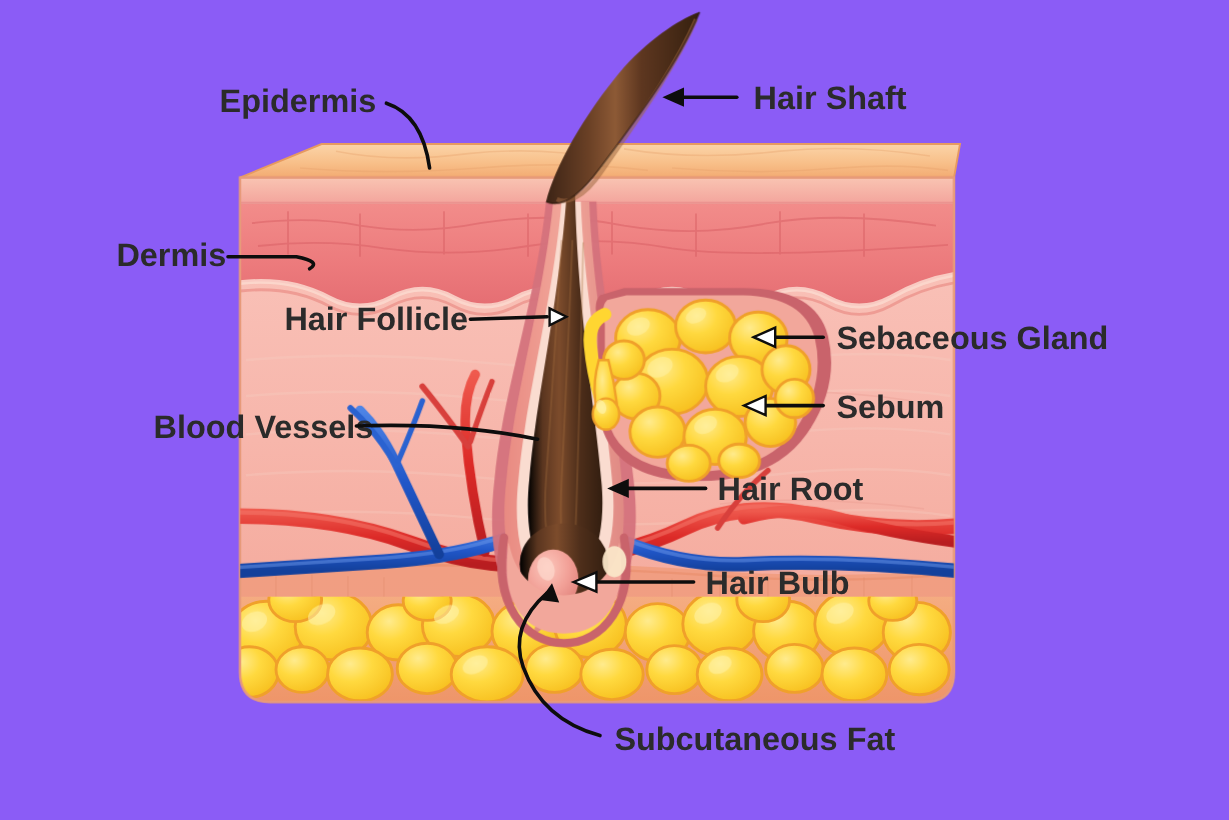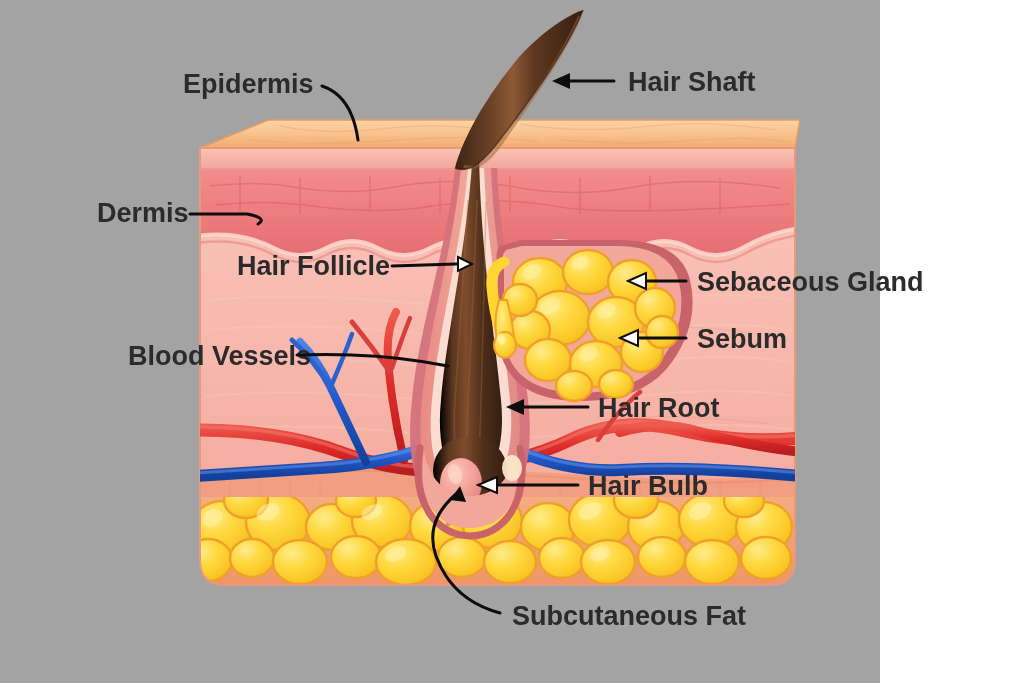--- a/index.html
+++ b/index.html
@@ -1,18 +1,18 @@
 <!DOCTYPE html>
 <html><head>
 <meta charset="utf-8">
 <style>
   html,body{margin:0;padding:0;background:#ffffff;}
   body{width:1024px;height:683px;overflow:hidden;
        font-family:"Liberation Sans","DejaVu Sans",sans-serif;}
-  #stage{position:relative;width:880px;height:683px;background:#a3a3a3;}
+  #stage{position:relative;width:1024px;height:683px;background:#8b5cf6;}
   svg{display:block;}
   .lbl{font-family:"Liberation Sans","DejaVu Sans",sans-serif;
        font-weight:bold;fill:#2b2b2b;}
   .lbl-lg{font-size:27px;}
   .leader{stroke:#0d0d0d;fill:none;stroke-width:3;stroke-linecap:round;}
 </style>
 </head>
 <body>
 
 <div id="stage">

